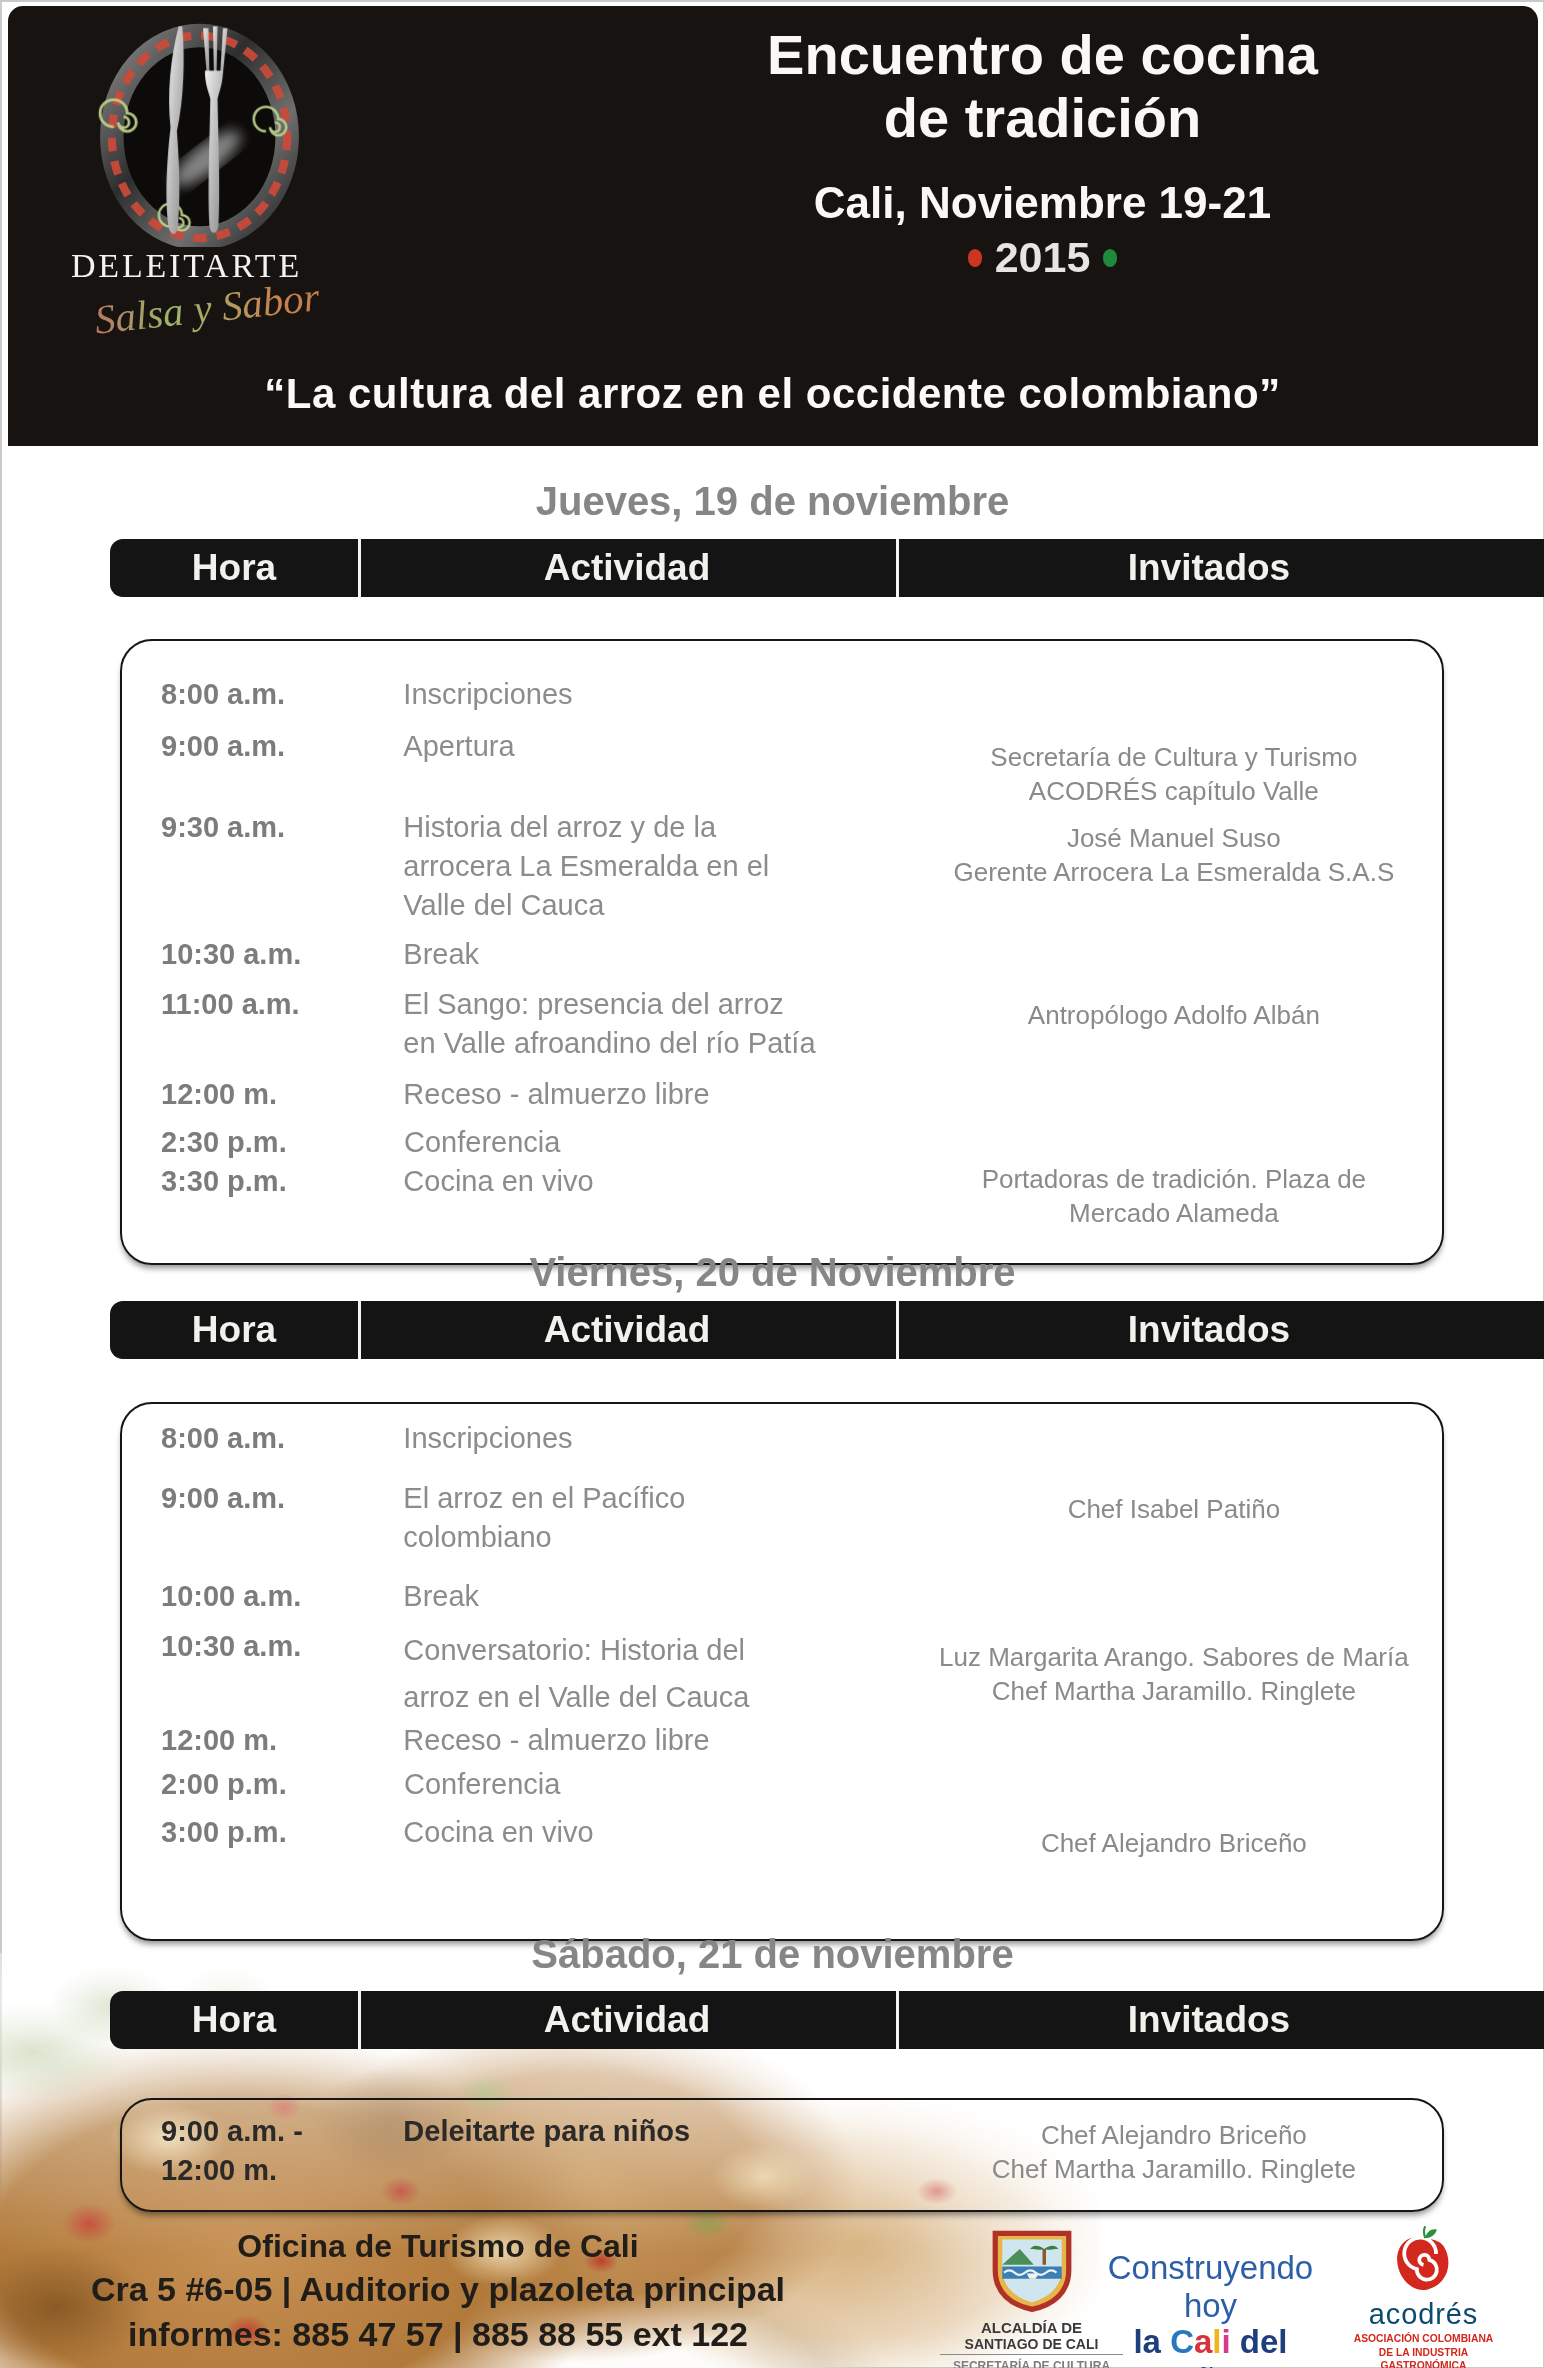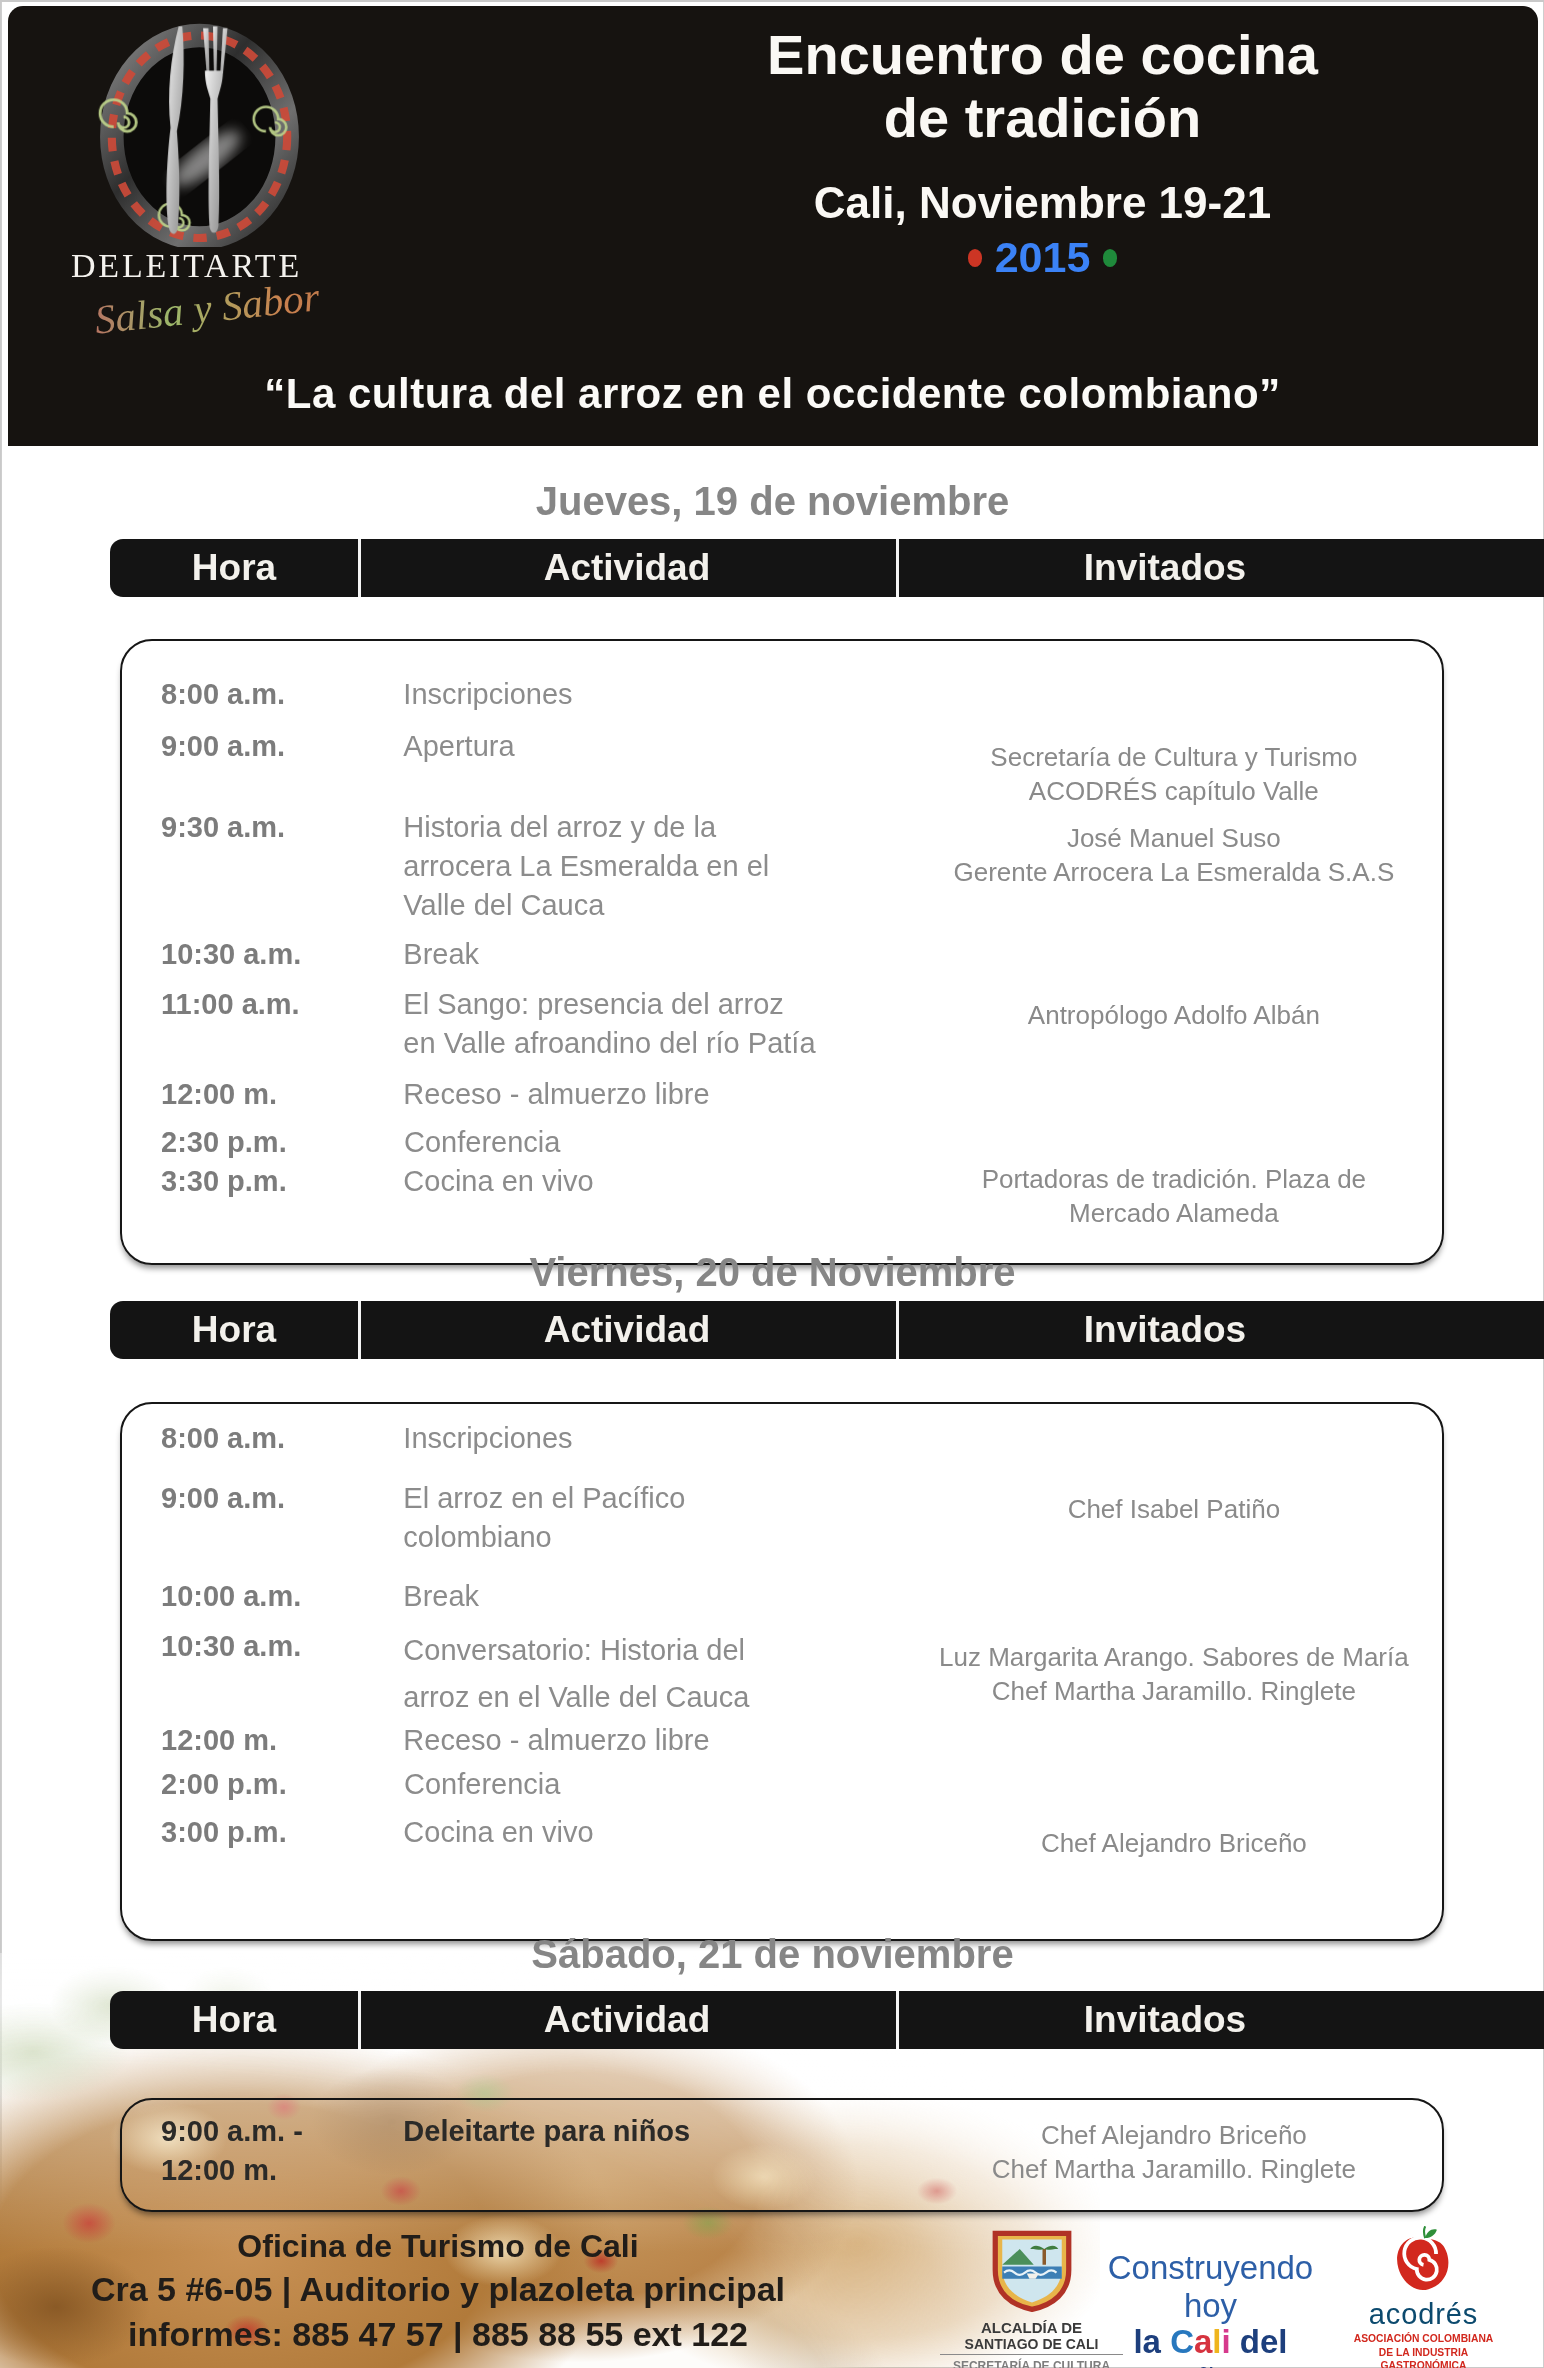--- a/index.html
+++ b/index.html
@@ -15,35 +15,35 @@
            font-family:"Liberation Serif", serif; font-size:34px; letter-spacing:2.8px;
            color:#f4f2ee; font-weight:400; }
   .script { position:absolute; left:45px; top:278px; width:308px; text-align:center;
             font-family:"Liberation Serif", serif; font-style:italic; font-size:41px;
             transform:rotate(-6deg);
             background:linear-gradient(90deg,#c4505e 0%, #9cb86a 38%, #c9804e 75%, #b8764a 100%);
             -webkit-background-clip:text; background-clip:text; color:transparent; }
   .title-block { position:absolute; left:681px; top:18.6px; width:708px; text-align:center; }
   .title-l1, .title-l2 { font-size:56px; font-weight:700; color:#faf8f4; line-height:1.12; }
   .date-line { font-size:44px; font-weight:700; color:#faf8f4; margin-top:28px; }
-  .year-line { margin-top:5.6px; font-size:43px; font-weight:700; color:#3b82f6;
+  .year-line { margin-top:5.6px; font-size:43px; font-weight:700; color:#e5e5e5;
                display:flex; align-items:center; justify-content:center; gap:13px; }
   .dot { width:14px; height:17.7px; border-radius:50%; display:inline-block; }
   .quote { position:absolute; left:0; top:364px; width:100%; text-align:center;
            font-size:42px; font-weight:700; color:#fbfaf7; letter-spacing:0.5px; }
 
   
   .day-title { position:absolute; left:0; width:100%; text-align:center;
                font-size:40px; font-weight:700; color:#868686; z-index:2; }
   .bar { position:absolute; left:110px; width:1464px; height:58px; background:#141414;
          border-radius:13px; z-index:2; display:flex; align-items:center; }
   .bar .div { position:absolute; top:0; width:2.8px; height:100%; background:#f5f5f5; }
   .bar .d1 { left:248px; } .bar .d2 { left:786px; }
   .bar-label { color:#f3f1ec; font-size:37px; font-weight:700; text-align:center; }
-  .bl1 { width:248px; } .bl2 { width:538px; } .bl3 { width:538px; }
+  .bl1 { width:248px; } .bl2 { width:538px; } .bl3 { width:538px;margin-left:44px; }
 
   .tbody { position:absolute; left:120px; width:1324px; border:2.8px solid #161616;
            border-radius:32px; z-index:2; background:transparent;
            box-shadow:0 5.6px 6.5px -2.8px rgba(0,0,0,.45);margin-top:24px; }
   .tb1 { top:615px; height:626px; padding-top:34px; }
   .tb2 { top:1378px; height:539px; padding-top:15px; }
   .tb3 { top:2074px; height:114px; padding-top:12px; }
   .trow { display:flex; align-items:flex-start; }
   .c1 { width:248px; padding-left:39px; font-size:29px; font-weight:700; color:#7c7c7c;
         line-height:39px; white-space:pre; }

